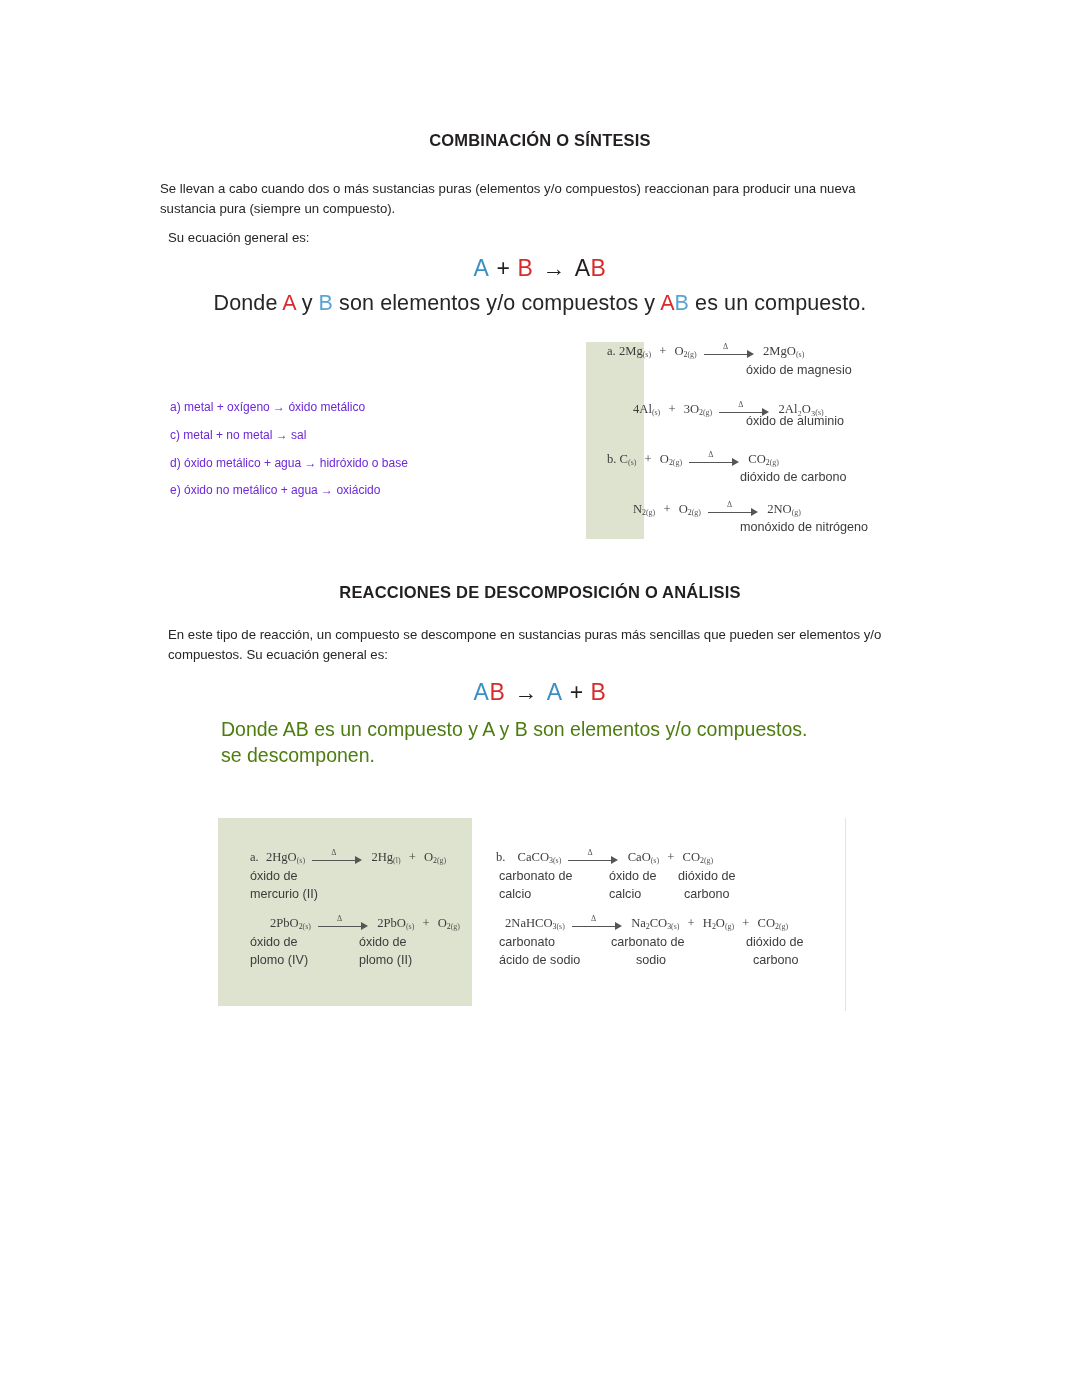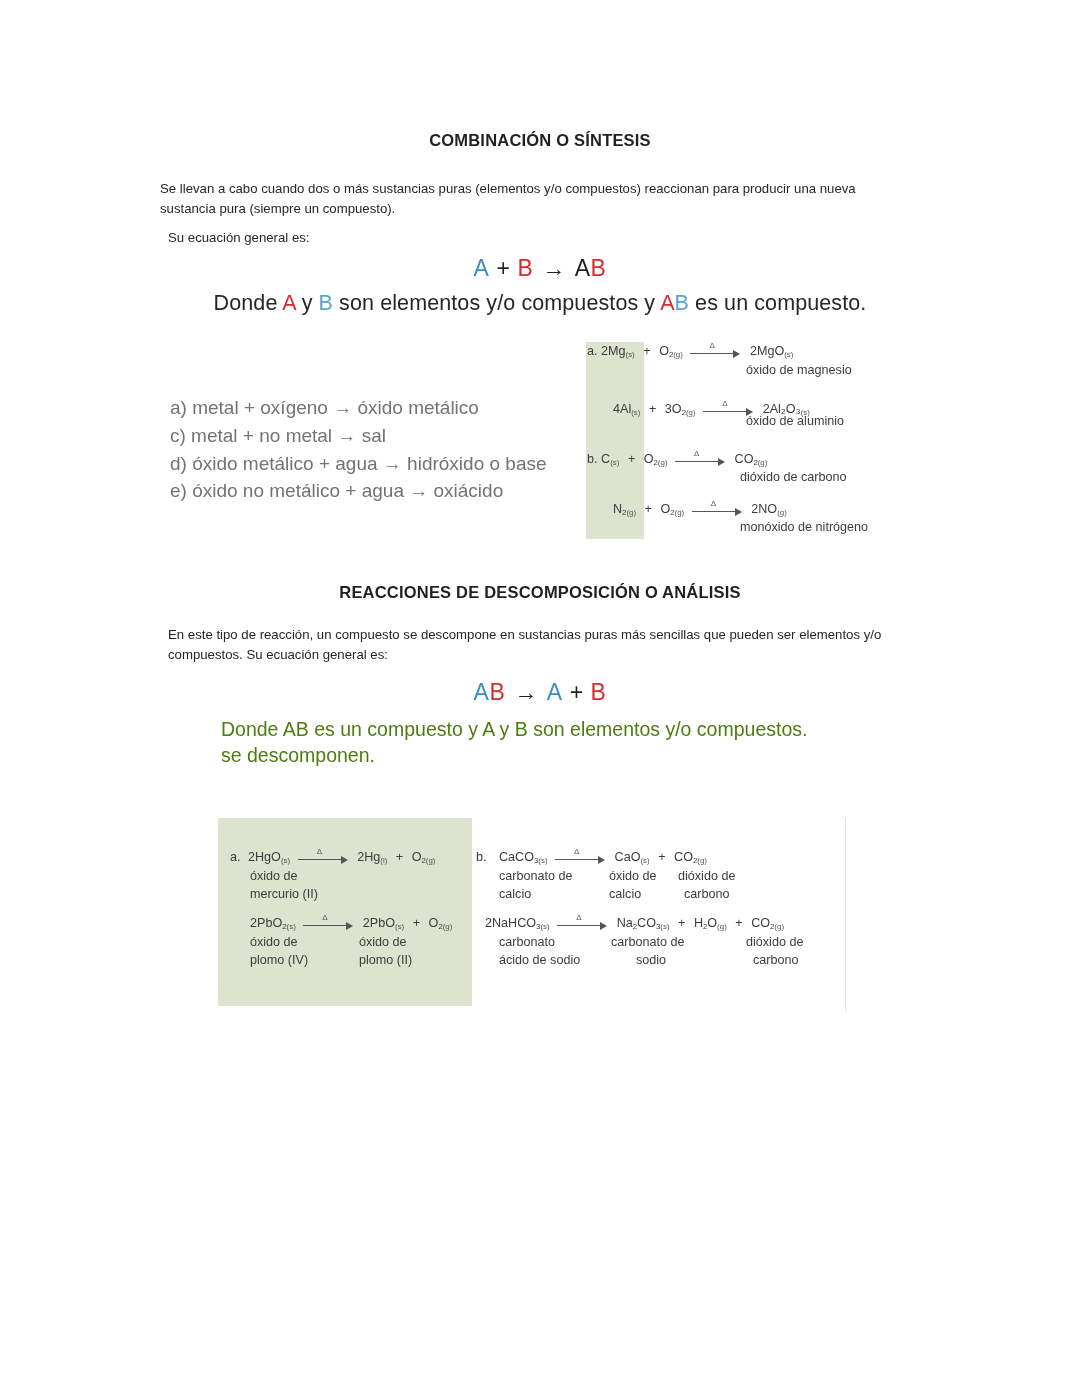--- a/index.html
+++ b/index.html
@@ -91,23 +91,23 @@
   #donde-par-2 .l1 { display: block; }
   #donde-par-2 .l2 { display: block; }
   #donde-par-2 .l3 { display: block; }
 
   
   #rule-list {
     position: absolute;
     left: 170px;
     top: 394px;
     width: 400px;
-    font-size: 19px;
+    font-size: 12px;
     line-height: 27.8px;
-    color: #737373;
+    color: #6d28d9;
   }
   #rule-list .rule-item { display: block; white-space: nowrap; }
 
   
   #figure-synthesis {
     position: absolute;
     left: 575px;
     top: 338px;
     width: 345px;
     height: 205px;
@@ -118,21 +118,22 @@
     top: 4px;
     width: 58px;
     height: 197px;
     background: #dde3ce;
   }
   .chem-line {
     position: absolute;
     white-space: nowrap;
     font-size: 12.6px;
     color: #3c3c3c;
-    font-family: Liberation Sans, sans-serif;
+    font-family: Liberation Serif, serif;
+    padding-left: 20px;
   }
   .chem-name {
     position: absolute;
     white-space: nowrap;
     font-size: 12.6px;
     color: #3c3c3c;
   }
   sub { font-size: 0.63em; vertical-align: -0.22em; letter-spacing: -0.1px; }
   .state { font-size: 0.63em; vertical-align: -0.22em; color: #555; }
   .rxn-arrow {

